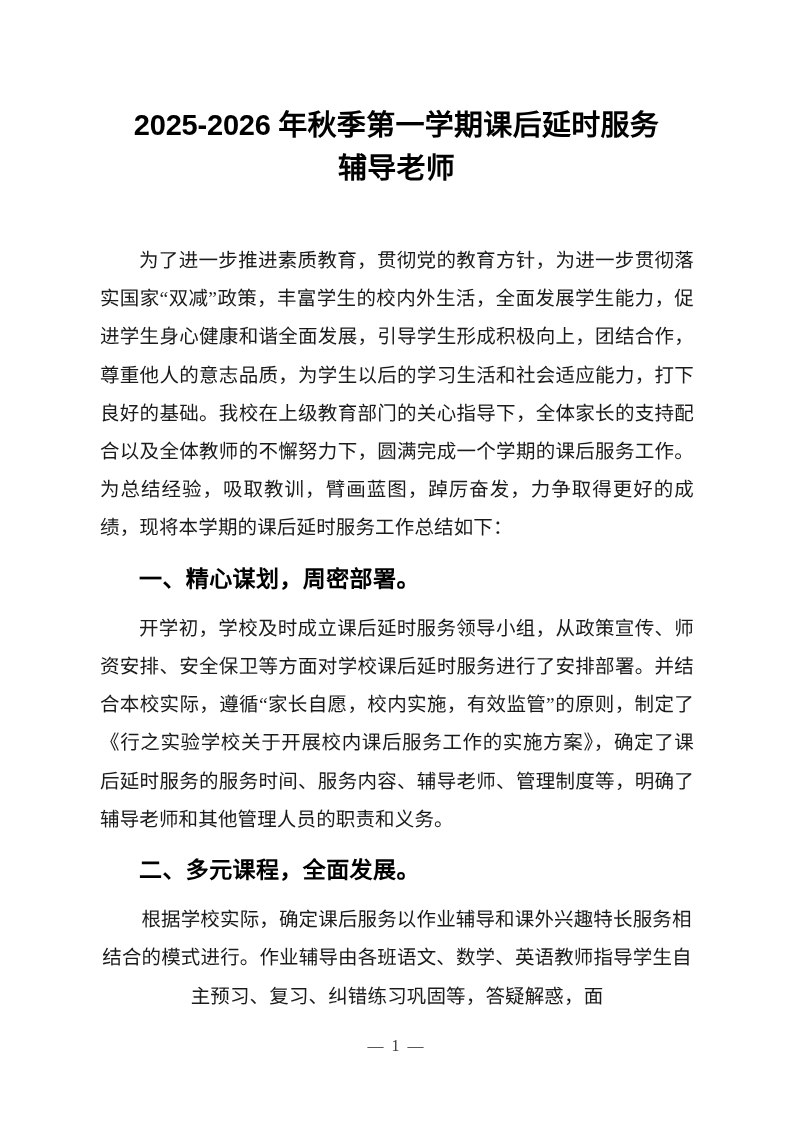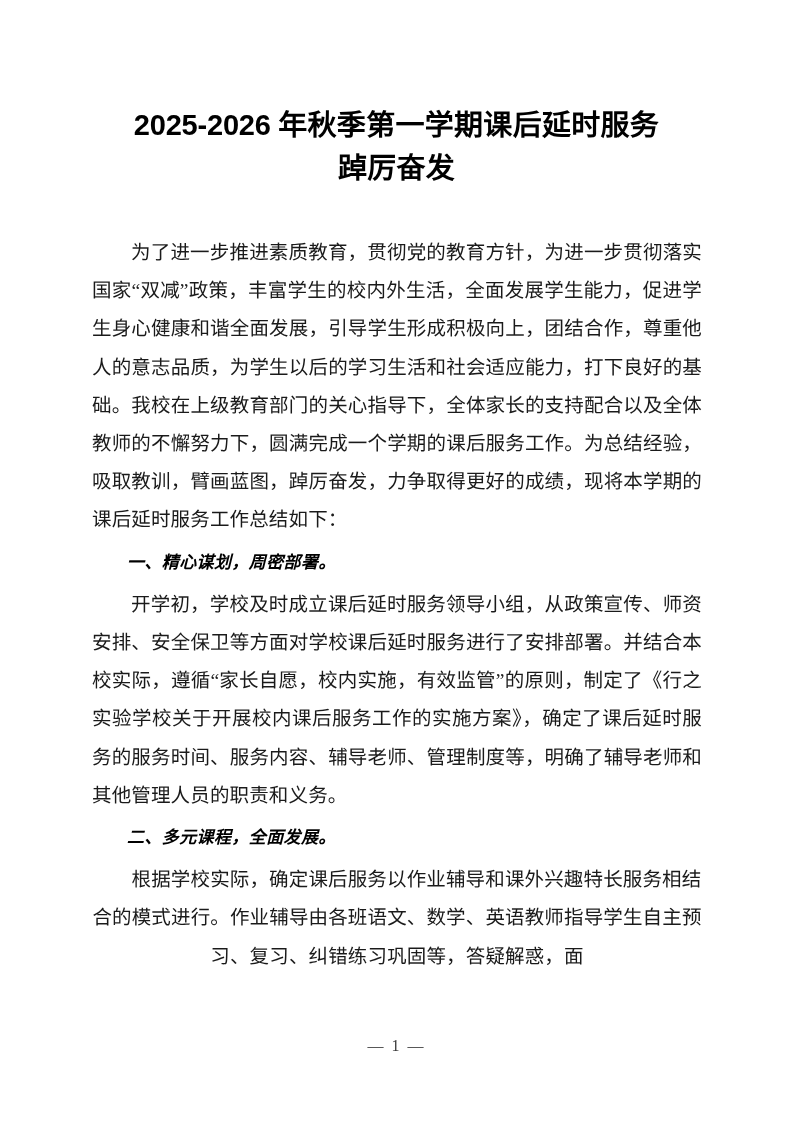--- a/index.html
+++ b/index.html
@@ -51,50 +51,49 @@
 
   
   .body-block {
     position: absolute;
     left: 88px;
     top: 230px;
     width: 618px;
   }
 
   p.para {
-    margin: 4px;
+    margin: 12px;
     padding: 0;
     font-family: "Liberation Serif", "DejaVu Serif", serif;
     font-size: 19.5px;
     line-height: 38.2px;
     color: #1a1a1a;
     text-align: justify;
     text-justify: inter-character;
     text-indent: 39px;
     word-break: break-all;
     letter-spacing: 0.15px;
   }
 
   p.para.last-loose {
     text-align: center;
   }
 
   p.heading {
-    margin: 0;
+    margin: 12px;
     padding: 0;
     font-family: "Liberation Sans", "DejaVu Sans", sans-serif;
     font-weight: bold;
-    font-size: 17px;
+    font-size: 23px;
     line-height: 38.2px;
     color: #000000;
     text-indent: 39px;
     text-align: left;
     letter-spacing: 0.4px;
     word-break: break-all;
-    font-style: italic;
   }
 
   
   .footer {
     position: absolute;
     left: 0;
     top: 1036px;
     width: 793px;
     text-align: center;
     font-family: "Liberation Serif", "DejaVu Serif", serif;
@@ -104,21 +103,21 @@
     letter-spacing: 2px;
   }
 </style>
 </head>
 <body>
 
 <div class="page">
 
   <div class="doc-title">
       <span class="tline"><span class="num">2025-2026</span><span class="cn"> 年秋季第一学期课后延时服务</span></span>
-      <span class="tline"><span class="cn">踔厉奋发</span></span>
+      <span class="tline"><span class="cn">辅导老师</span></span>
     </div>
 
   <div class="body-block">
       <p class="para">为了进一步推进素质教育，贯彻党的教育方针，为进一步贯彻落实国家“双减”政策，丰富学生的校内外生活，全面发展学生能力，促进学生身心健康和谐全面发展，引导学生形成积极向上，团结合作，尊重他人的意志品质，为学生以后的学习生活和社会适应能力，打下良好的基础。我校在上级教育部门的关心指导下，全体家长的支持配合以及全体教师的不懈努力下，圆满完成一个学期的课后服务工作。为总结经验，吸取教训，臂画蓝图，踔厉奋发，力争取得更好的成绩，现将本学期的课后延时服务工作总结如下：</p>
       <p class="heading">一、精心谋划，周密部署。</p>
       <p class="para">开学初，学校及时成立课后延时服务领导小组，从政策宣传、师资安排、安全保卫等方面对学校课后延时服务进行了安排部署。并结合本校实际，遵循“家长自愿，校内实施，有效监管”的原则，制定了《行之实验学校关于开展校内课后服务工作的实施方案》，确定了课后延时服务的服务时间、服务内容、辅导老师、管理制度等，明确了辅导老师和其他管理人员的职责和义务。</p>
       <p class="heading">二、多元课程，全面发展。</p>
       <p class="para last-loose">根据学校实际，确定课后服务以作业辅导和课外兴趣特长服务相结合的模式进行。作业辅导由各班语文、数学、英语教师指导学生自主预习、复习、纠错练习巩固等，答疑解惑，面</p>
     </div>
 

